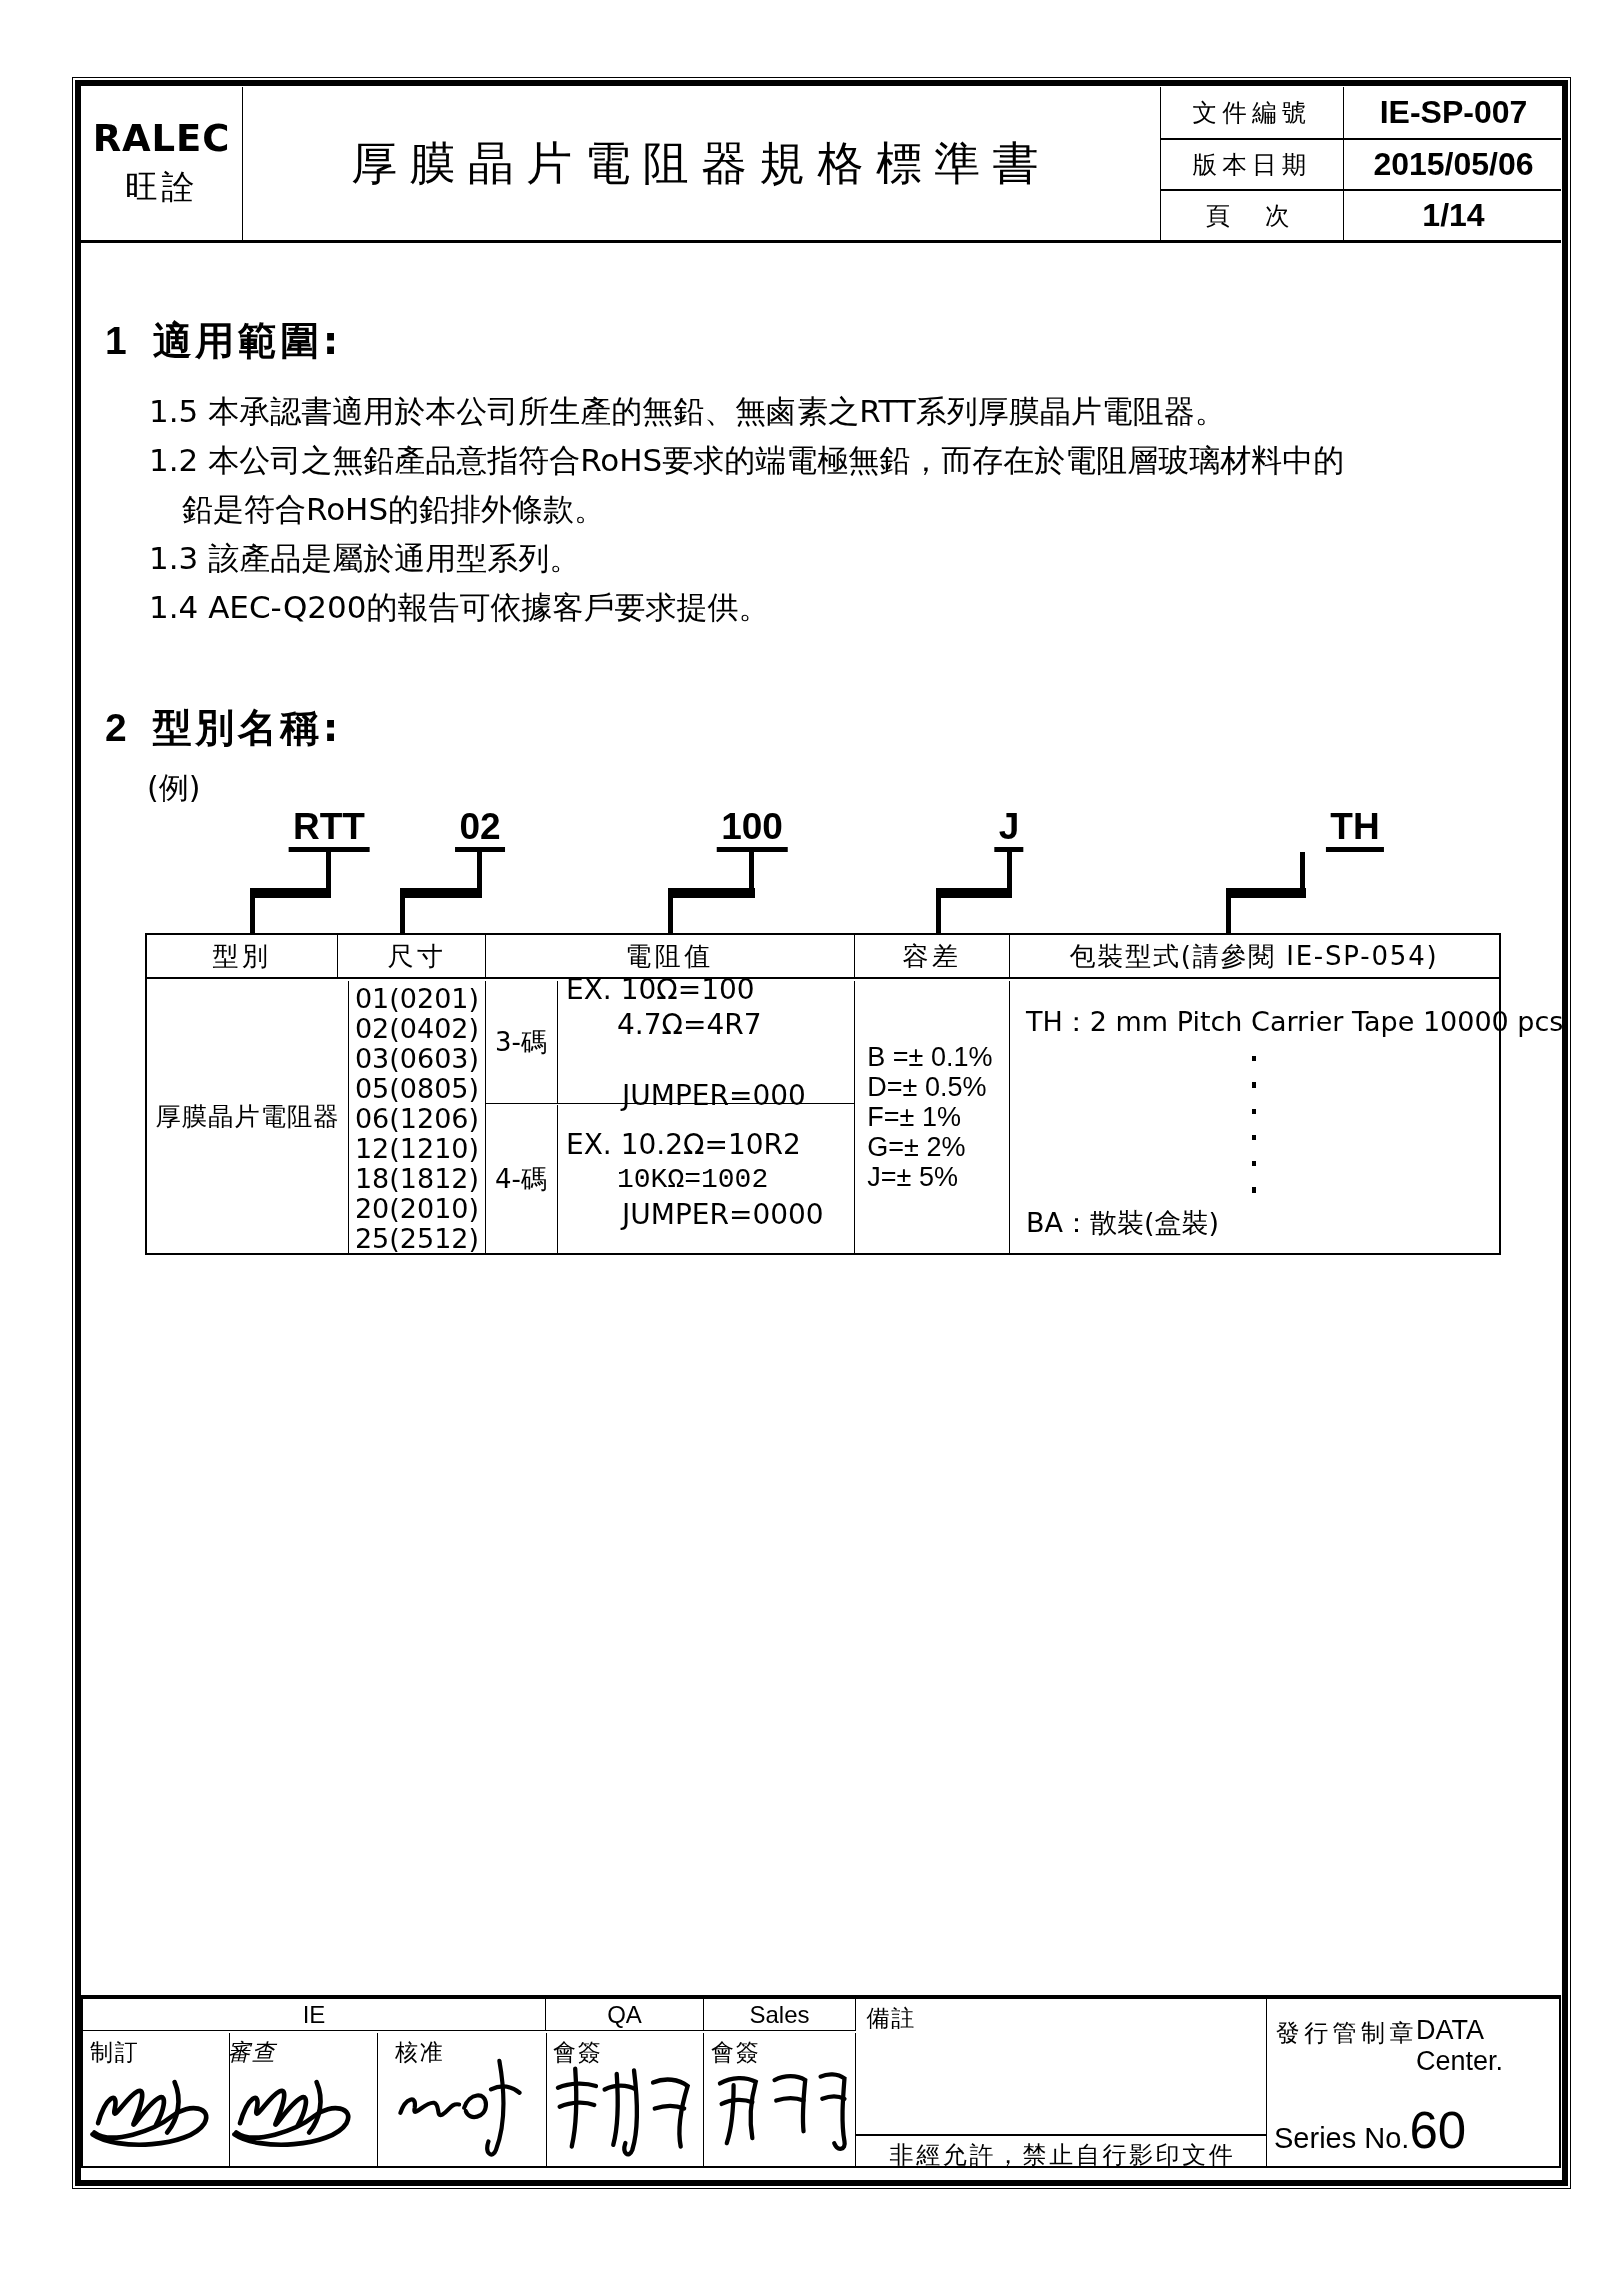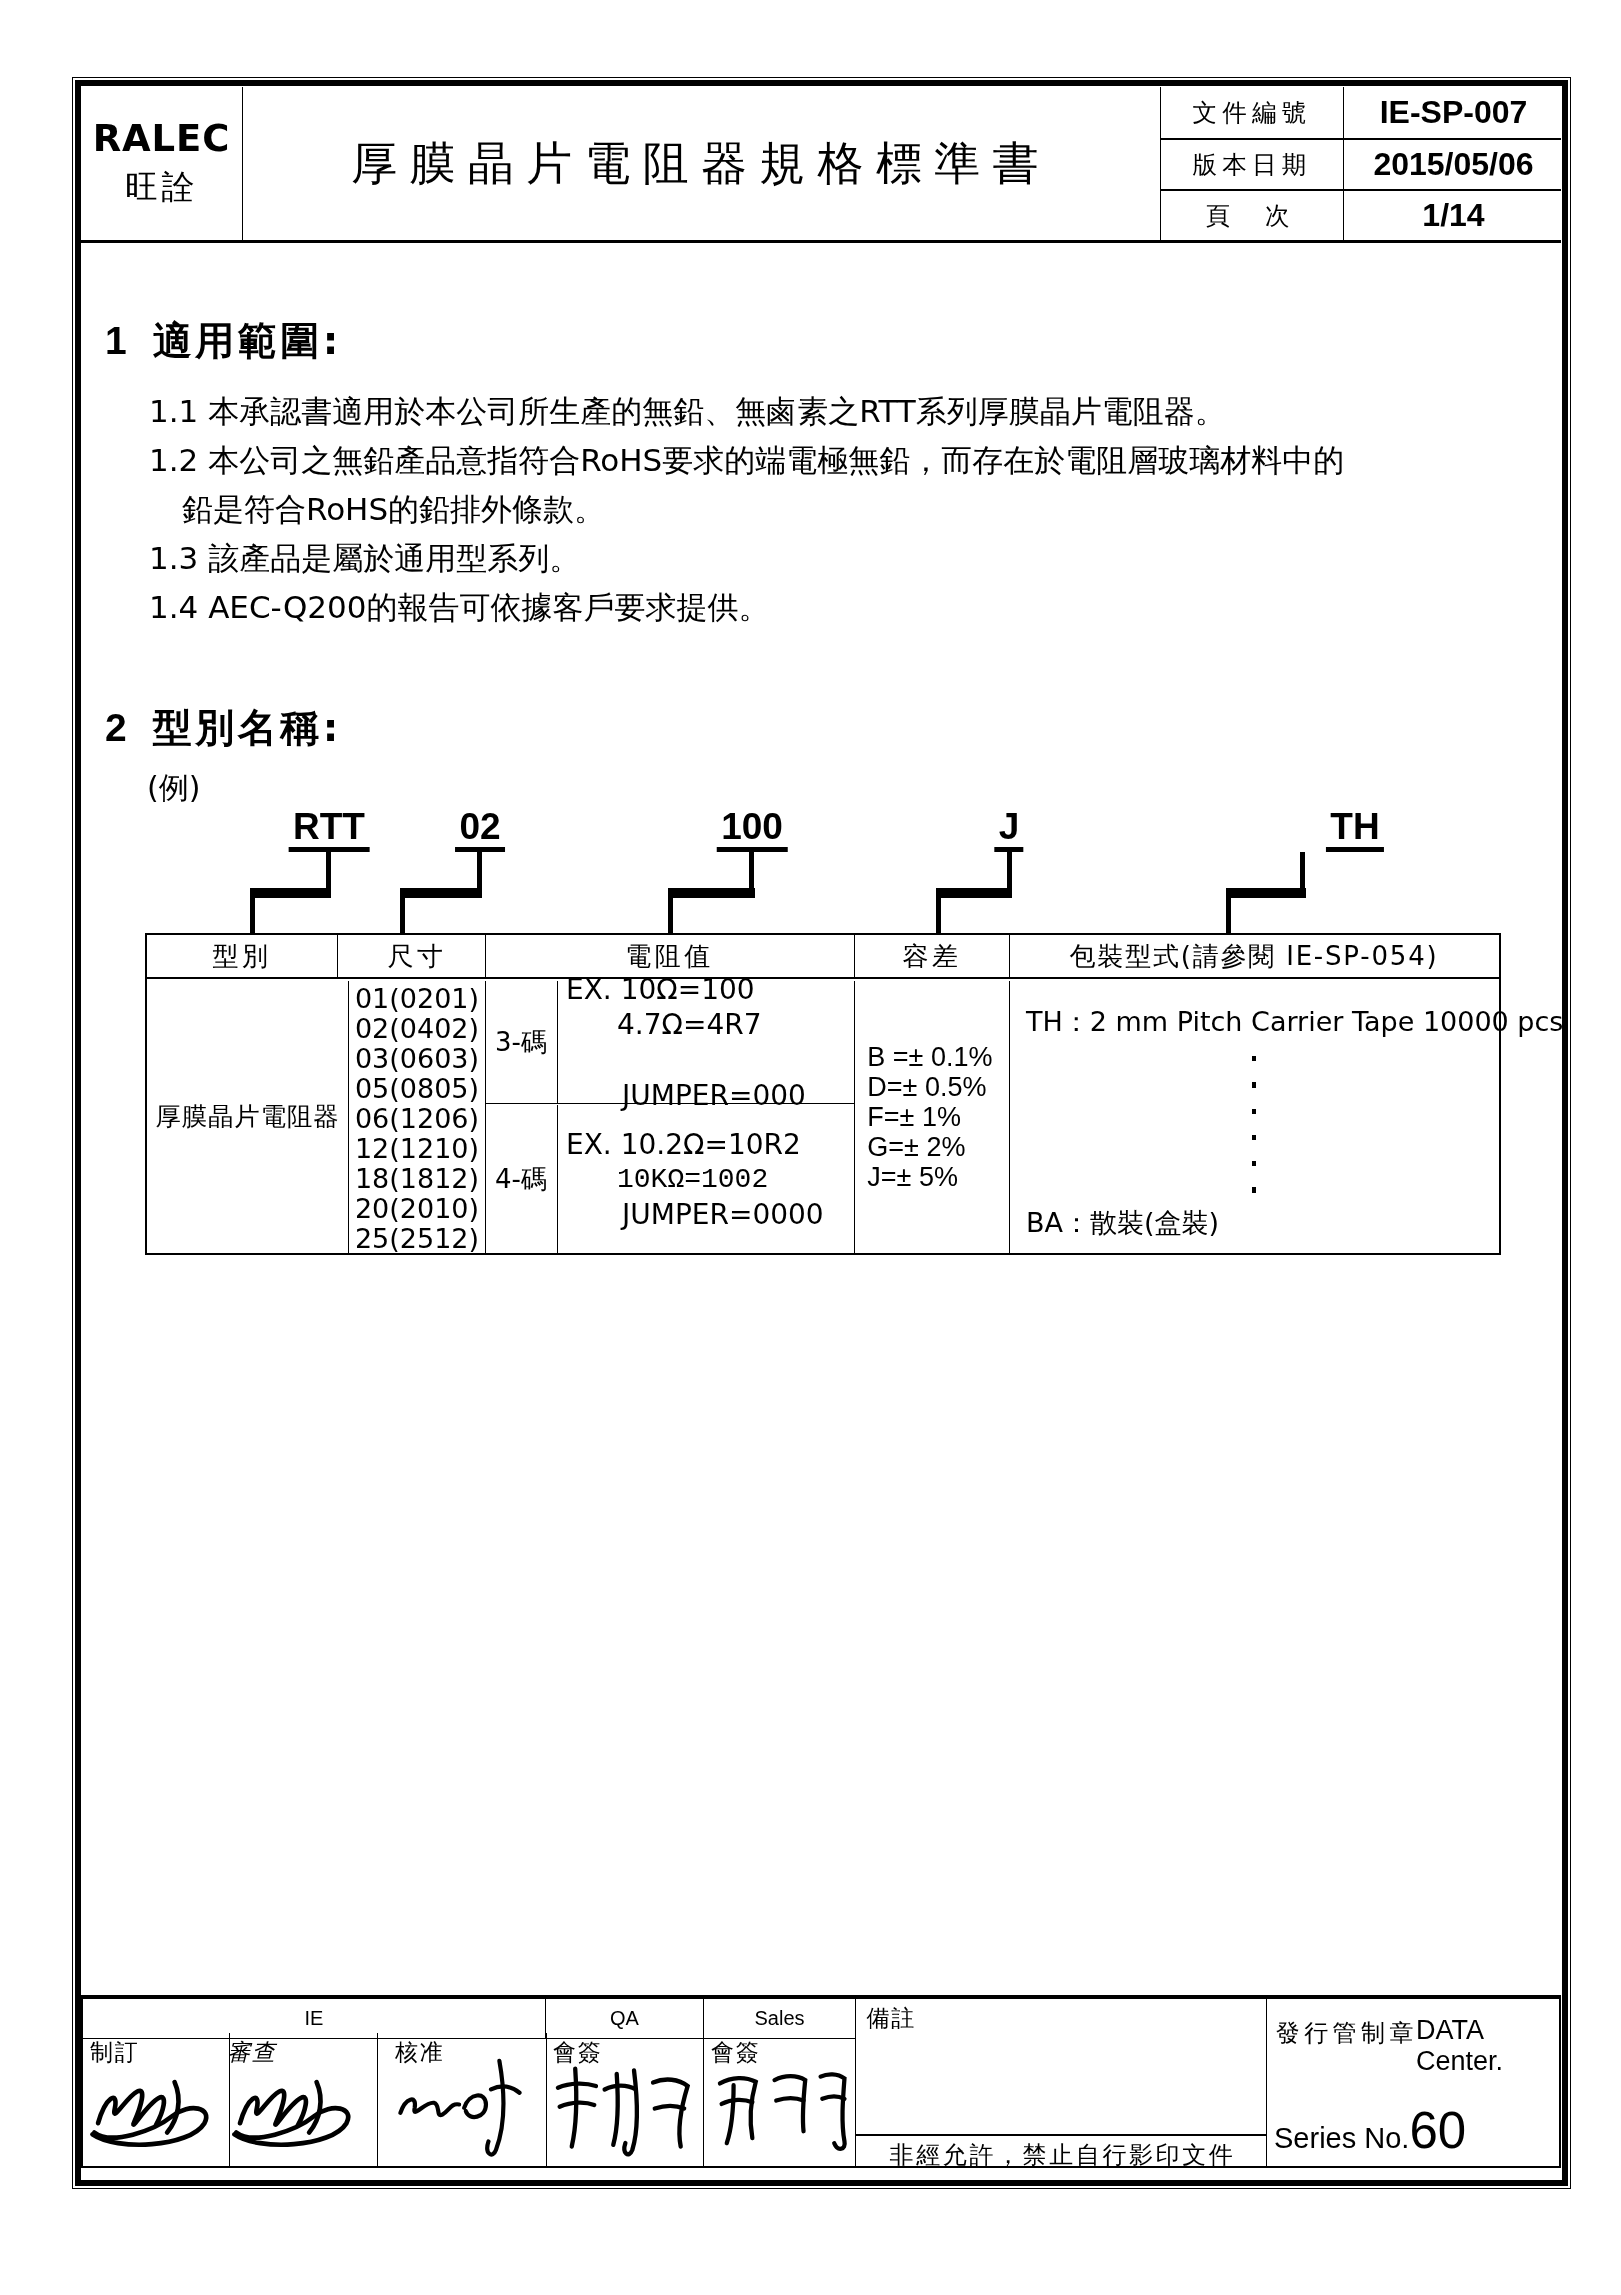--- a/index.html
+++ b/index.html
@@ -47,21 +47,21 @@
   .rdig{position:absolute;left:0;top:0;width:73px;height:100%;border-right:1.8px solid #000;box-sizing:border-box;
         display:flex;align-items:center;justify-content:center;font-size:26px;white-space:nowrap;}
   .rlines{position:absolute;left:74px;top:0;right:0;height:100%;display:flex;flex-direction:column;justify-content:center;
           font-size:28px;line-height:35px;padding-left:7px;}
   .tols{display:flex;flex-direction:column;justify-content:center;height:100%;font-size:27px;line-height:30px;padding-left:12.3px;box-sizing:border-box;}
   .dotcol{display:flex;flex-direction:column;align-items:center;gap:21px;}
   .dot{width:4.4px;height:5.3px;background:#000;}
   
   .ftr{left:81px;top:1995px;width:1480px;height:173px;border:2.6px solid #000;border-top:4.4px solid #000;box-sizing:border-box;}
   .fcell{position:absolute;box-sizing:border-box;border-right:1.8px solid #000;}
-  .fdept{top:0;height:40px;border-bottom:1.8px solid #000;display:flex;align-items:center;justify-content:center;font-size:20px;}
+  .fdept{top:0;height:32px;border-bottom:1.8px solid #000;display:flex;align-items:center;justify-content:center;font-size:24px;}
   .frole{top:34px;bottom:0;}
   .frole .rl{position:absolute;left:7px;top:3.5px;font-size:23px;letter-spacing:1.8px;}
   .sig{position:absolute;}
   .sig path{fill:none;stroke:#000;stroke-width:5;stroke-linecap:round;}
   .remark{left:773px;top:0;bottom:0;width:411px;}
   .remark .rlab{position:absolute;left:10.5px;top:4.4px;font-size:23px;letter-spacing:1.8px;}
   .rbox{position:absolute;left:16px;top:40px;width:371px;height:86px;border:2.6px solid #000;box-sizing:border-box;
         display:flex;flex-direction:column;justify-content:center;text-align:center;font-size:26px;line-height:39px;word-spacing:16px;}
   .rdiv{position:absolute;left:0;right:0;top:135px;height:1.8px;background:#000;}
   .rnote{position:absolute;left:7px;top:140px;width:399px;text-align:center;font-size:24px;letter-spacing:2.6px;white-space:nowrap;}
@@ -103,21 +103,21 @@
         <div class="val">1/14</div>
       </div>
     </div>
   </div>
 
   <div class="abs sec-head" style="left:105px;top:314px;">
     <span class="num">1</span>
     <span class="ttl cjk">適用範圍:</span>
   </div>
   <div class="abs para cjk" style="left:149px;top:387px;width:1367px;">
-    <div class="nowrap">1.1 本承認書適用於本公司所生產的無鉛、無鹵素之RTT系列厚膜晶片電阻器。</div>
+    <div class="nowrap">1.5 本承認書適用於本公司所生產的無鉛、無鹵素之RTT系列厚膜晶片電阻器。</div>
     <div class="nowrap">1.2 本公司之無鉛產品意指符合RoHS要求的端電極無鉛，而存在於電阻層玻璃材料中的</div>
     <div class="nowrap indent">鉛是符合RoHS的鉛排外條款。</div>
     <div class="nowrap">1.3 該產品是屬於通用型系列。</div>
     <div class="nowrap">1.4 AEC-Q200的報告可依據客戶要求提供。</div>
   </div>
 
   <div class="abs sec-head" style="left:105px;top:701px;">
     <span class="num">2</span>
     <span class="ttl cjk">型別名稱:</span>
   </div>

